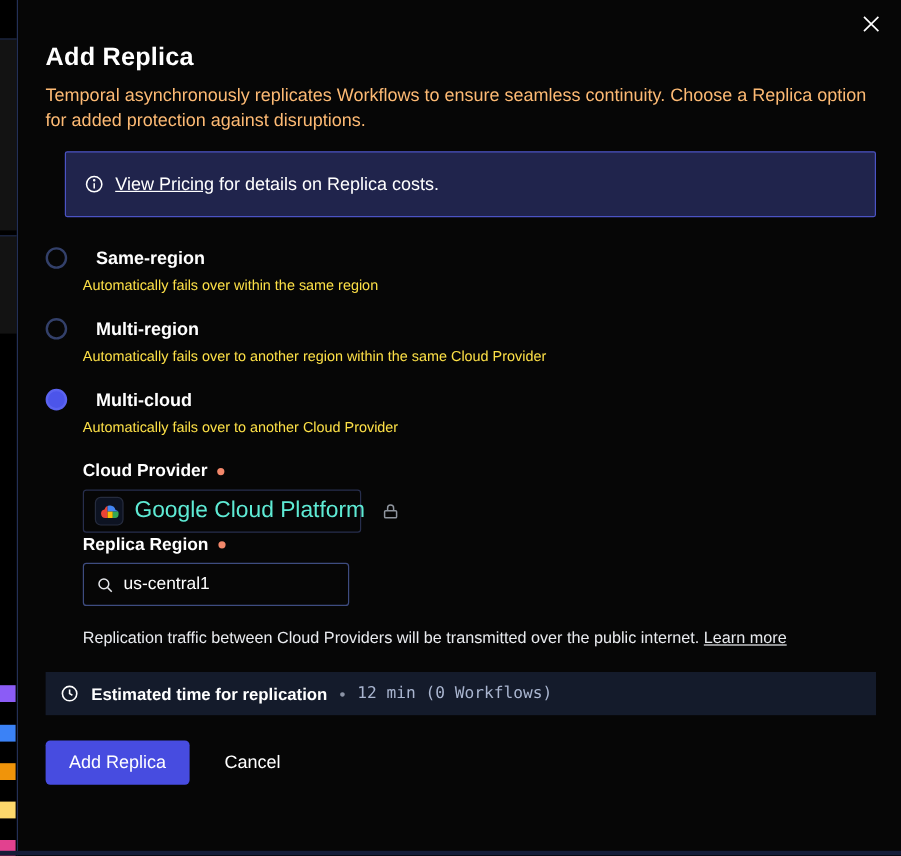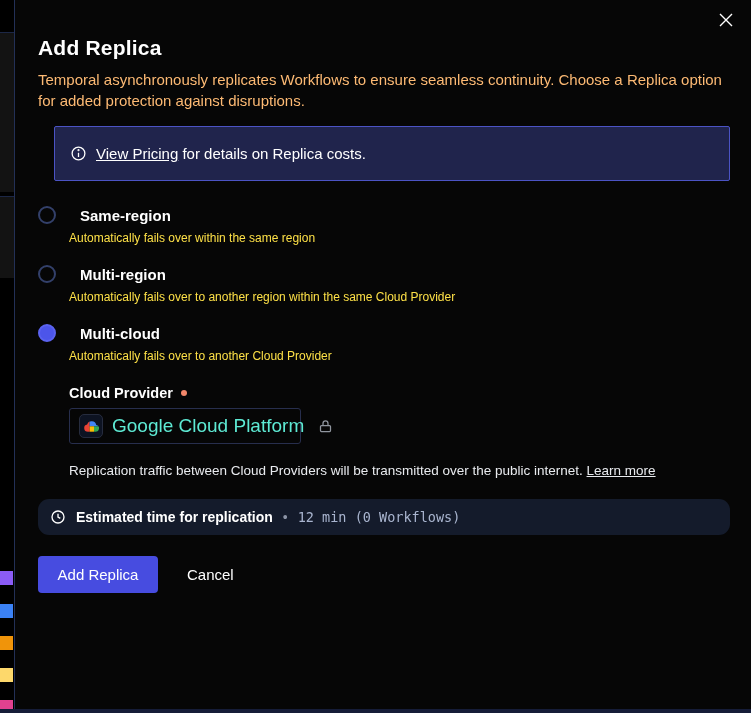--- a/index.html
+++ b/index.html
@@ -54,21 +54,21 @@
   .provider-name { font-size:19px; color:#5eead4; white-space:nowrap; }
   .lock { margin-left:5px; display:flex; }
   .input-box { margin-top:7px; width:222px; height:36px; border:1px solid #3e4c80; border-radius:3px;
     display:flex; align-items:center; gap:8px; padding:0 10px; box-sizing:border-box; }
   .input-box input { background:transparent; border:none; outline:none; color:#fff;
     font-size:14.5px; font-family:inherit; width:100%; padding:0; }
 
   .note { margin:19px 0 0 31px; font-size:13.5px; color:#e9ebef; }
 
   .estimate { margin-top:21px; height:36px; background:#141b2b; display:flex; align-items:center;
-    gap:10px; padding:0 12px; font-size:14px; box-sizing:border-box;border-radius:11px; }
+    gap:10px; padding:0 12px; font-size:14px; box-sizing:border-box; }
   .estimate-label { font-weight:700; }
   .estimate-sep { color:#8b93a5; }
   .estimate-value { font-family:"DejaVu Sans Mono", monospace; color:#a9b5cf; font-size:13.5px; }
 
   .footer { margin-top:21px; display:flex; align-items:center; gap:29px; }
   .btn-primary { width:120px; height:37px; background:#474ce0; color:#fff; border:none;
     border-radius:4px; font-size:15px; font-family:inherit; cursor:pointer; }
   .btn-cancel { background:none; border:none; color:#fff; font-size:15px; font-family:inherit; cursor:pointer; padding:0; }
 </style>
 </head>
@@ -157,20 +157,35 @@
             </span>
             <span class="provider-name">Google Cloud Platform</span>
             <span class="lock">
               <svg width="15" height="15" viewBox="0 0 24 24" fill="none" stroke="#8f959e" stroke-width="2">
                 <rect x="4" y="10.5" width="16" height="9.5" rx="1.5"></rect>
                   <path d="M8 10.5V7a4 4 0 0 1 8 0v3.5"></path>
               </svg>
             </span>
           </div>
         </div>
+        <div>
+          <div class="field-label">
+            <span>Replica Region</span>
+            <span class="req-dot"></span>
+          </div>
+          <div class="input-box">
+            <span style="display:flex">
+              <svg width="15" height="15" viewBox="0 0 24 24" fill="none" stroke="#e6e8ec" stroke-width="2">
+                <circle cx="10.5" cy="10.5" r="6.5"></circle>
+                  <path d="M15.5 15.5L21 21"></path>
+              </svg>
+            </span>
+            <input type="text" value="us-central1" style="">
+          </div>
+        </div>
       </div>
 
       <div class="note">
         <span>Replication traffic between Cloud Providers will be transmitted over the public internet.</span>
         <span class="uline">Learn more</span>
       </div>
     </div>
   </div>
 
   <div class="estimate">

